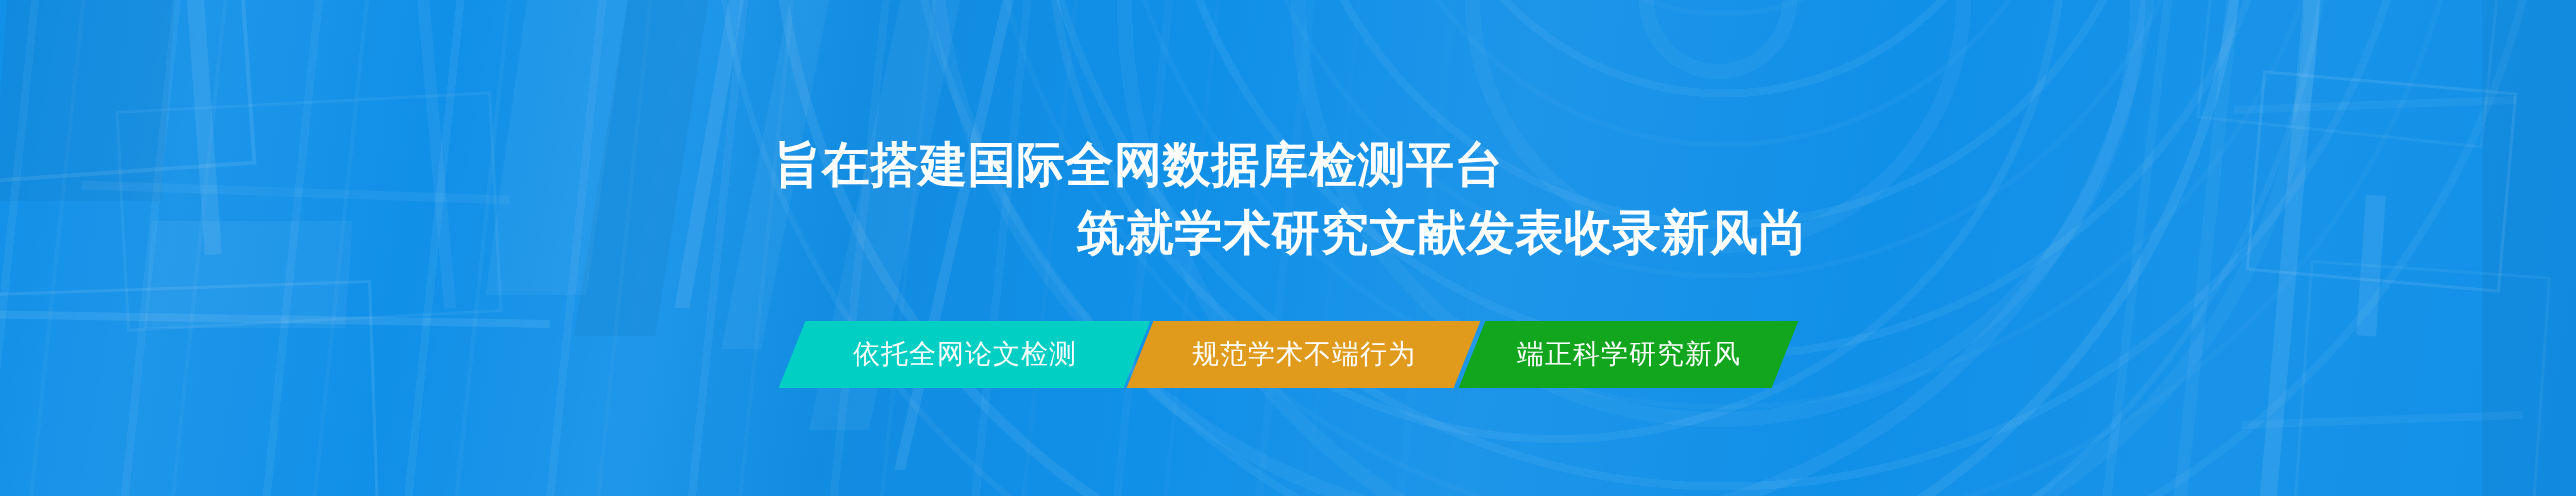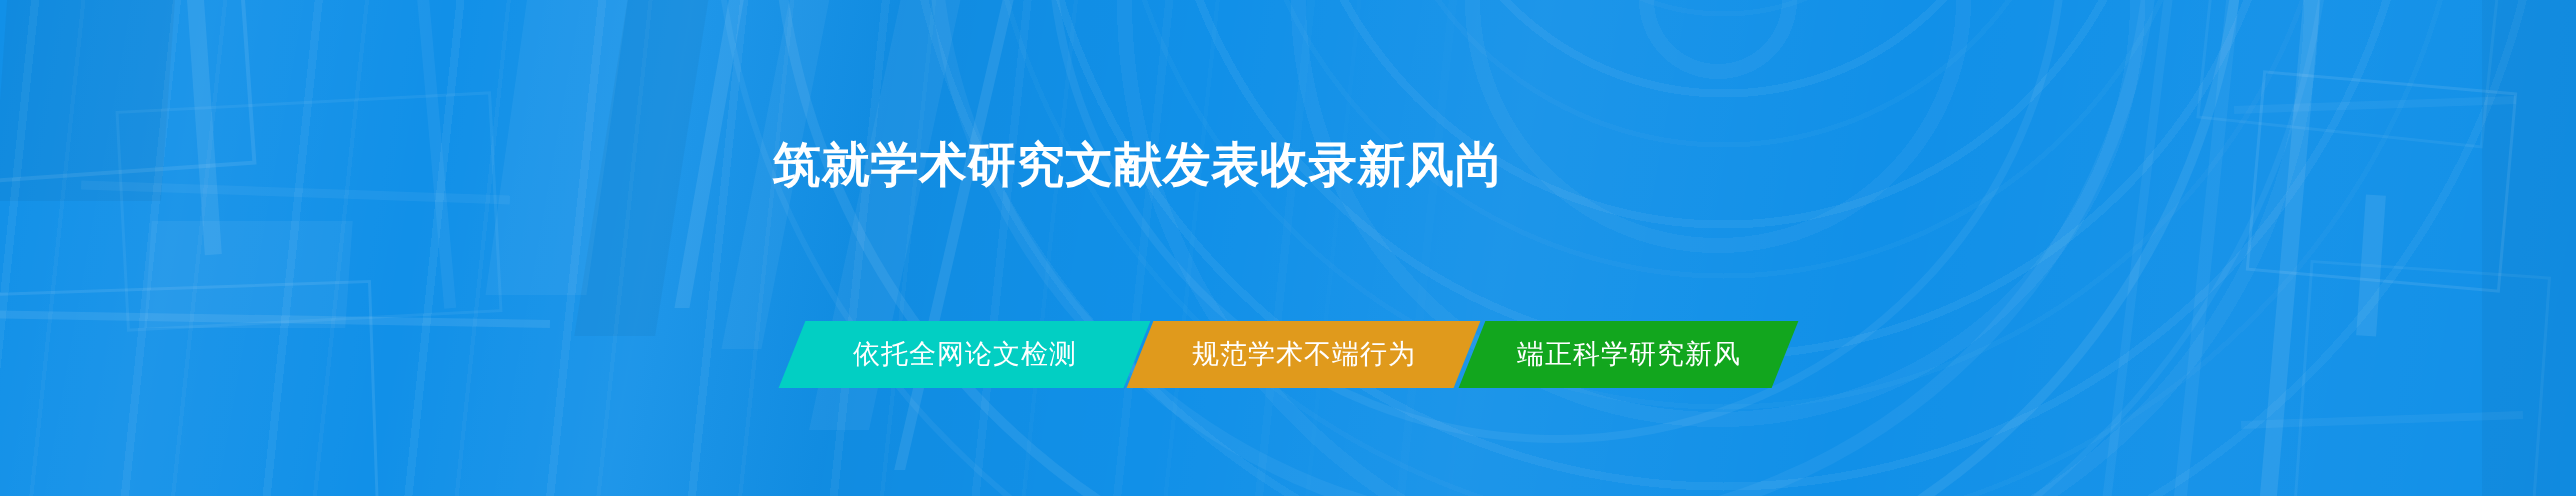--- a/index.html
+++ b/index.html
@@ -216,21 +216,22 @@
   <div class="frame thin faint" style="left:2301px; top:268px; width:241px; height:268px; transform:rotate(4deg);"></div>
   <div class="panel bright" style="left:2361px; top:195px; width:20px; height:141px; transform:rotate(4deg);"></div>
   <div class="panel" style="left:2200px; top:-40px; width:13.4px; height:577px; transform:rotate(6deg);"></div>
   <div class="panel" style="left:2133px; top:-40px; width:9.4px; height:577px; transform:rotate(7deg);"></div>
   <div class="panel bright" style="left:2281px; top:-40px; width:17.4px; height:590px; transform:rotate(5deg);"></div>
   <div class="panel" style="left:2234px; top:101px; width:282px; height:8px; transform:rotate(-2deg);"></div>
   <div class="panel" style="left:2241px; top:416px; width:282px; height:8px; transform:rotate(-2deg);"></div>
   <div class="panel dark" style="left:2482px; top:0px; width:94px; height:496px;"></div>
 
   <div class="headline">
-    <div class="headline-line line-1">筑就学术研究文献发表收录新风尚</div>
+    <div class="headline-line line-1">旨在搭建国际全网数据库检测平台</div>
+    <div class="headline-line line-2">筑就学术研究文献发表收录新风尚</div>
   </div>
 
   <div class="badges">
     <div class="badge badge-0">
       <span>依托全网论文检测</span>
     </div>
     <div class="badge badge-1">
       <span>规范学术不端行为</span>
     </div>
     <div class="badge badge-2">

